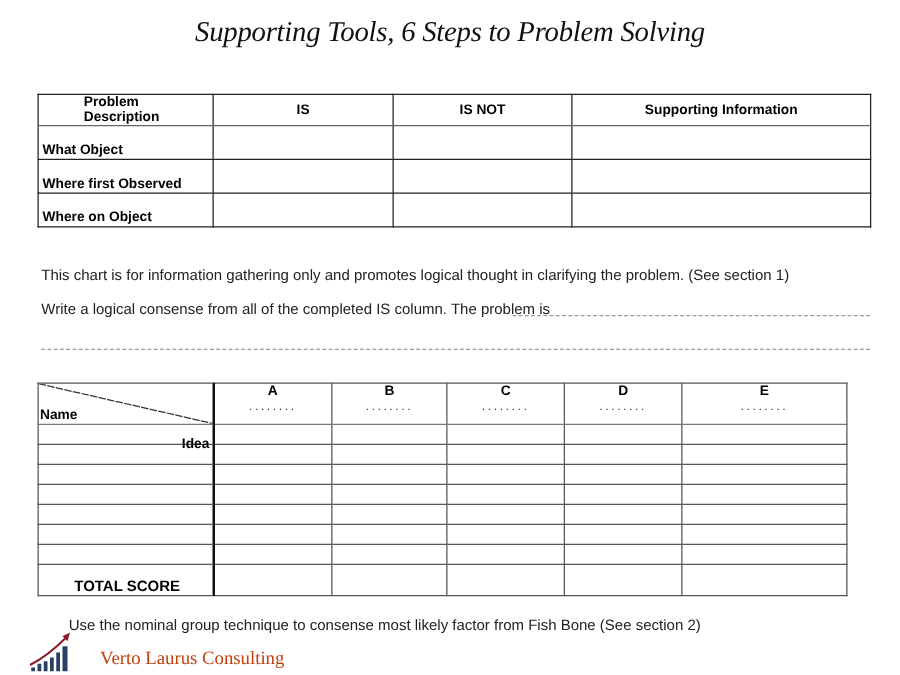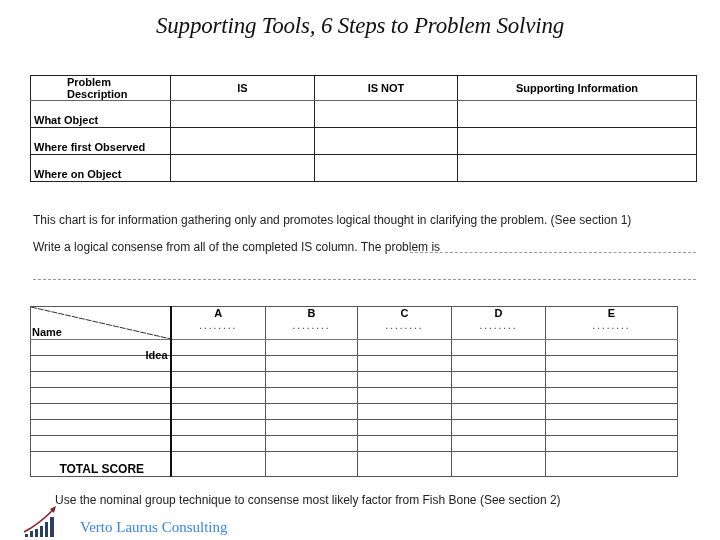--- a/index.html
+++ b/index.html
@@ -29,21 +29,21 @@
   #idea-table td, #idea-table th { border: 1px solid #555; padding: 0; font-size: 11px; font-weight: bold; text-align: center; }
   #idea-table th { height: 32px; vertical-align: top; text-align: center; border-bottom: 1.5px solid #777; }
   #idea-table .col-name { border-right: 2px solid #111; }
   #idea-table td { height: 15px; }
   #idea-table tr.total td { height: 24px; vertical-align: bottom; }
   .corner { position: relative; height: 32px; }
   .corner svg { position: absolute; left: 0; top: 0; }
   .corner .idea { position: absolute; right: 2px; top: 2px; margin-top: 40px; }
   .corner .name { position: absolute; left: 1px; bottom: 1px; }
   .dots { display: block; font-weight: normal; font-size: 10px; color: #333; letter-spacing: 2px; margin-top: 1px; }
-  .logo-text { font-family: "Liberation Serif", serif; font-size: 15px; color: #3b82f6; }
+  .logo-text { font-family: "Liberation Serif", serif; font-size: 15px; color: #c2410c; }
 </style>
 </head>
 <body>
 
 <div class="title">Supporting Tools, 6 Steps to Problem Solving</div>
 
 <table id="prob-table" class="abs">
   <colgroup>
       <col style="width:140px">
       <col style="width:144px">

